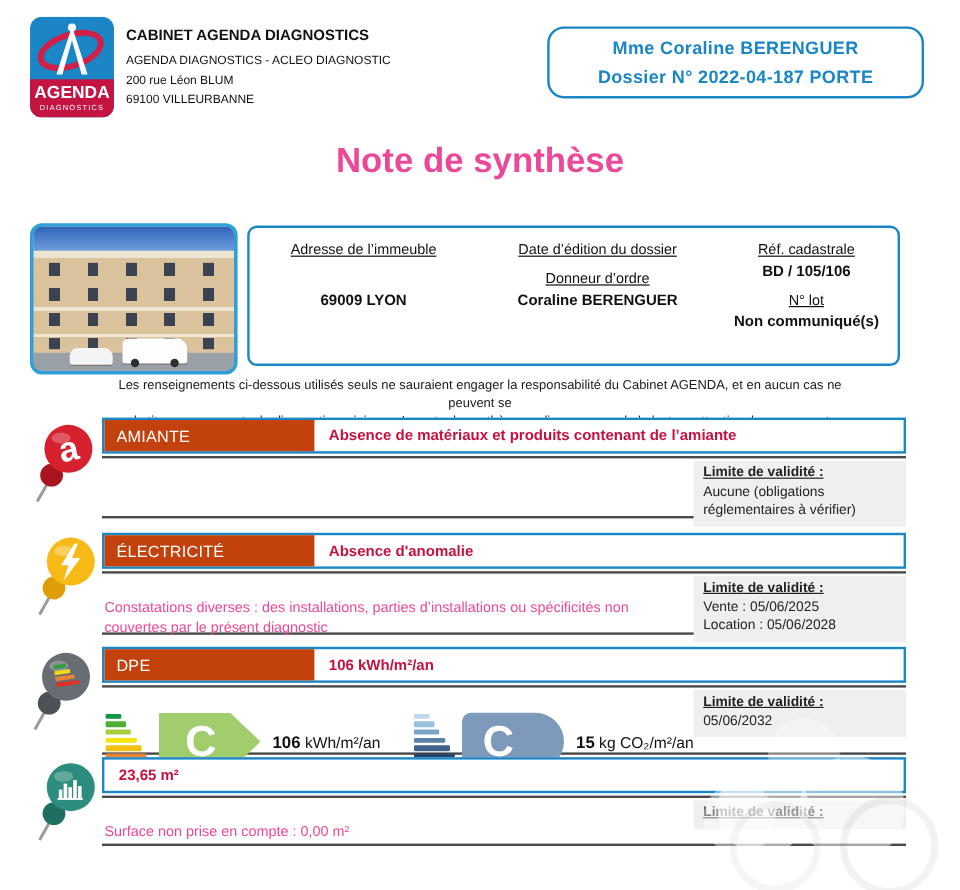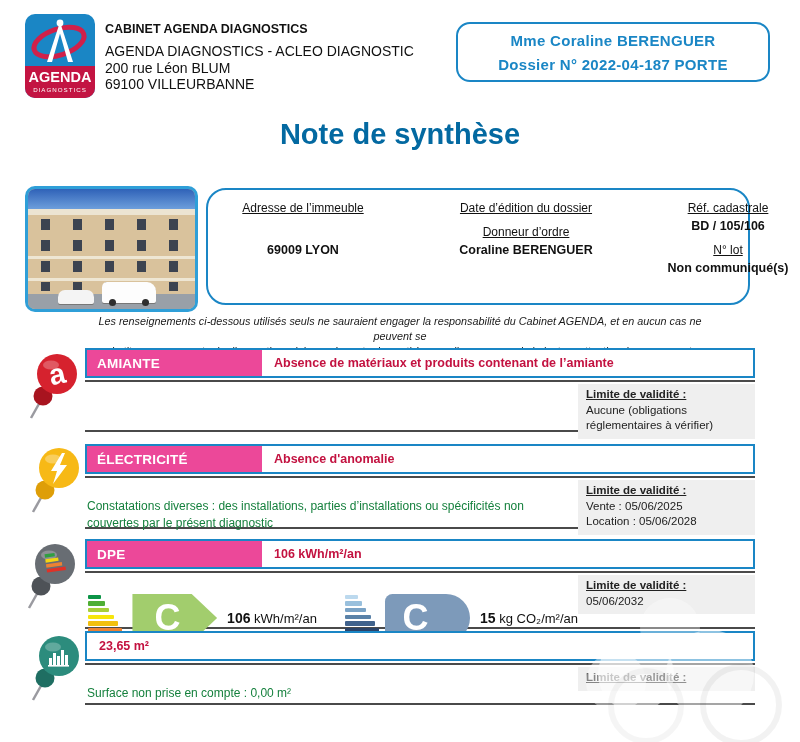--- a/index.html
+++ b/index.html
@@ -3,29 +3,29 @@
 <meta charset="utf-8">
 <style>
   html,body{margin:0;padding:0;background:#fff;}
   #page{width:800px;height:742px;position:relative;background:#fff;overflow:hidden;
         font-family:"Liberation Sans",sans-serif;color:#111;}
 
   
   .logo{position:absolute;left:25px;top:14px;width:70px;height:84px;}
   .company{position:absolute;left:105px;top:22px;}
   .company-title{font-size:12.5px;font-weight:bold;margin-bottom:7px;}
-  .company-line{font-size:14px;line-height:16.5px;}
+  .company-line{font-size:10px;line-height:16.5px;}
   .client-box{position:absolute;left:456px;top:22px;width:310px;height:56px;
               border:2.5px solid #1a86c5;border-radius:14px;background:#fff;
               display:flex;flex-direction:column;justify-content:center;align-items:center;gap:7px;
               color:#1a86c5;font-weight:bold;font-size:15px;letter-spacing:.3px;}
 
   
   .page-title{position:absolute;left:0;top:118px;width:800px;text-align:center;
-              font-size:29px;font-weight:bold;color:#0369a1;}
+              font-size:29px;font-weight:bold;color:#ec4899;}
 
   
   .photo{position:absolute;left:25px;top:186px;width:167px;height:120px;
          border:3px solid #2f9fd8;border-radius:10px;overflow:hidden;background:#d9c29c;}
   .photo .sky{position:absolute;left:0;top:0;right:0;height:26px;
               background:linear-gradient(180deg,#2f62b8,#7fb0e6);}
   .photo .facade{position:absolute;left:0;top:20px;right:0;bottom:14px;background:#d9c29c;}
   .photo .roofline{position:absolute;left:0;top:20px;right:0;height:6px;background:#ece4d2;}
   .photo .win-stripes{position:absolute;left:4px;right:4px;top:30px;bottom:18px;
               background:repeating-linear-gradient(90deg,transparent 0 9px,#3c4350 9px 18px,transparent 18px 32px);}
@@ -37,43 +37,43 @@
   .photo .van{position:absolute;left:74px;bottom:6px;width:54px;height:21px;background:#fdfdfd;
               border-radius:5px 9px 2px 2px;box-shadow:0 1px 0 #777;}
   .photo .van:before,.photo .van:after{content:"";position:absolute;bottom:-3px;width:7px;height:7px;
               border-radius:50%;background:#2e2e2e;}
   .photo .van:before{left:7px;} .photo .van:after{right:7px;}
   .photo .car{position:absolute;left:30px;bottom:5px;width:36px;height:14px;background:#f4f4f4;
               border-radius:7px 7px 2px 2px;box-shadow:0 1px 0 #777;}
 
   
   .info-box{position:absolute;left:206px;top:188px;width:544px;height:117px;box-sizing:border-box;
-            border:2.5px solid #1a86c5;border-radius:20px;background:#fff;
-            display:grid;grid-template-columns:190px 200px 148px;padding-top:11px;gap:28px;}
+            border:2.5px solid #1a86c5;border-radius:8px;background:#fff;
+            display:grid;grid-template-columns:190px 200px 148px;padding-top:11px;}
   .info-col{text-align:center;font-size:12px;}
   .u-label{text-decoration:underline;margin-bottom:4px;}
   .b-val{font-weight:bold;font-size:12.5px;}
   .info-gap{height:24px;}
   .u-label2{text-decoration:underline;margin:10px 0 4px 0;}
 
   
   .disclaimer{position:absolute;left:90px;top:314px;width:620px;text-align:center;
-              font-style:italic;font-size:10.8px;line-height:15px;color:#1a1a1a;}
+              font-size:10.8px;line-height:15px;color:#1a1a1a;}
 
   
   .section{position:absolute;left:85px;width:670px;}
   .sec-bar{height:30px;border:2px solid #1a86c5;box-sizing:border-box;background:#fff;
            display:flex;align-items:stretch;}
-  .sec-label{width:175px;background:#ec4899;color:#fff;font-weight:bold;font-size:13.5px;
+  .sec-label{width:175px;background:#c2410c;color:#fff;font-weight:normal;font-size:13.5px;
              display:flex;align-items:center;padding-left:10px;box-sizing:border-box;letter-spacing:.2px;}
   .sec-result{flex:1;display:flex;align-items:center;padding-left:12px;
               color:#c31240;font-weight:bold;font-size:12.5px;}
   .sec-underline{border-top:2px solid #4a4a4a;margin-top:2px;}
   .sec-body{position:relative;box-sizing:border-box;padding-top:20px;}
-  .sec-text{width:480px;font-size:12px;line-height:16.5px;color:#15803d;padding-left:2px;}
+  .sec-text{width:480px;font-size:12px;line-height:16.5px;color:#ec4899;padding-left:2px;}
   .validity{position:absolute;right:0;top:2px;width:177px;background:#efefef;box-sizing:border-box;
             padding:3px 8px 5px 8px;font-size:11.5px;line-height:15.5px;color:#222;}
   .validity .v-label{font-weight:bold;text-decoration:underline;}
   .sec-bottom{border-top:2px solid #4a4a4a;}
 
   
   .dpe-row{display:flex;align-items:center;width:493px;height:50px;}
   .mini-bars{display:flex;flex-direction:column;align-items:flex-start;width:42px;margin-left:3px;}
   .mini-bar{height:4.5px;margin-bottom:2.2px;border-radius:1px;}
   .arrow-c{width:88px;height:48px;margin-left:4px;

